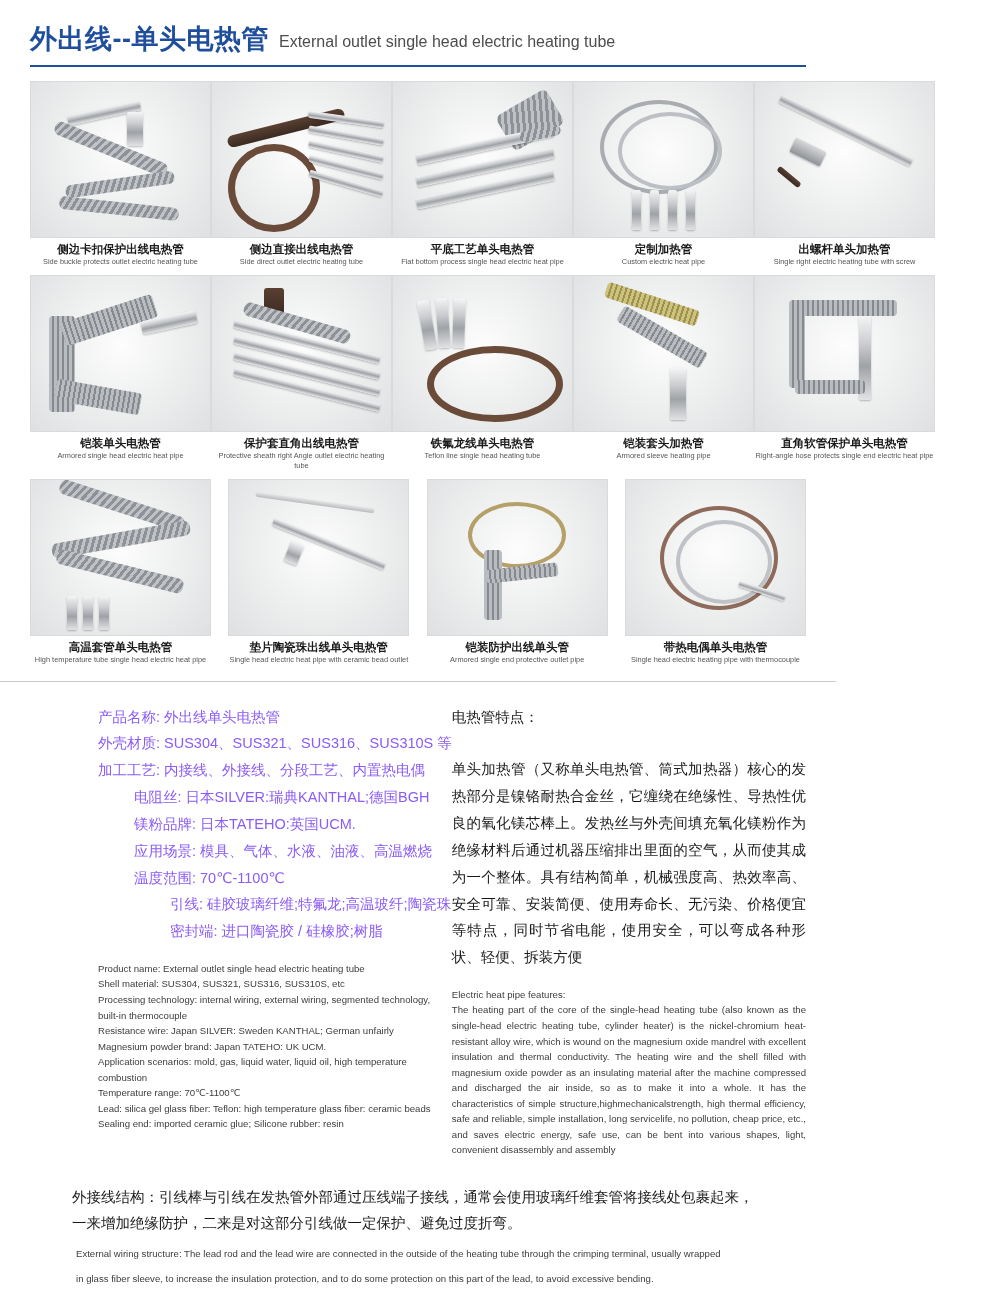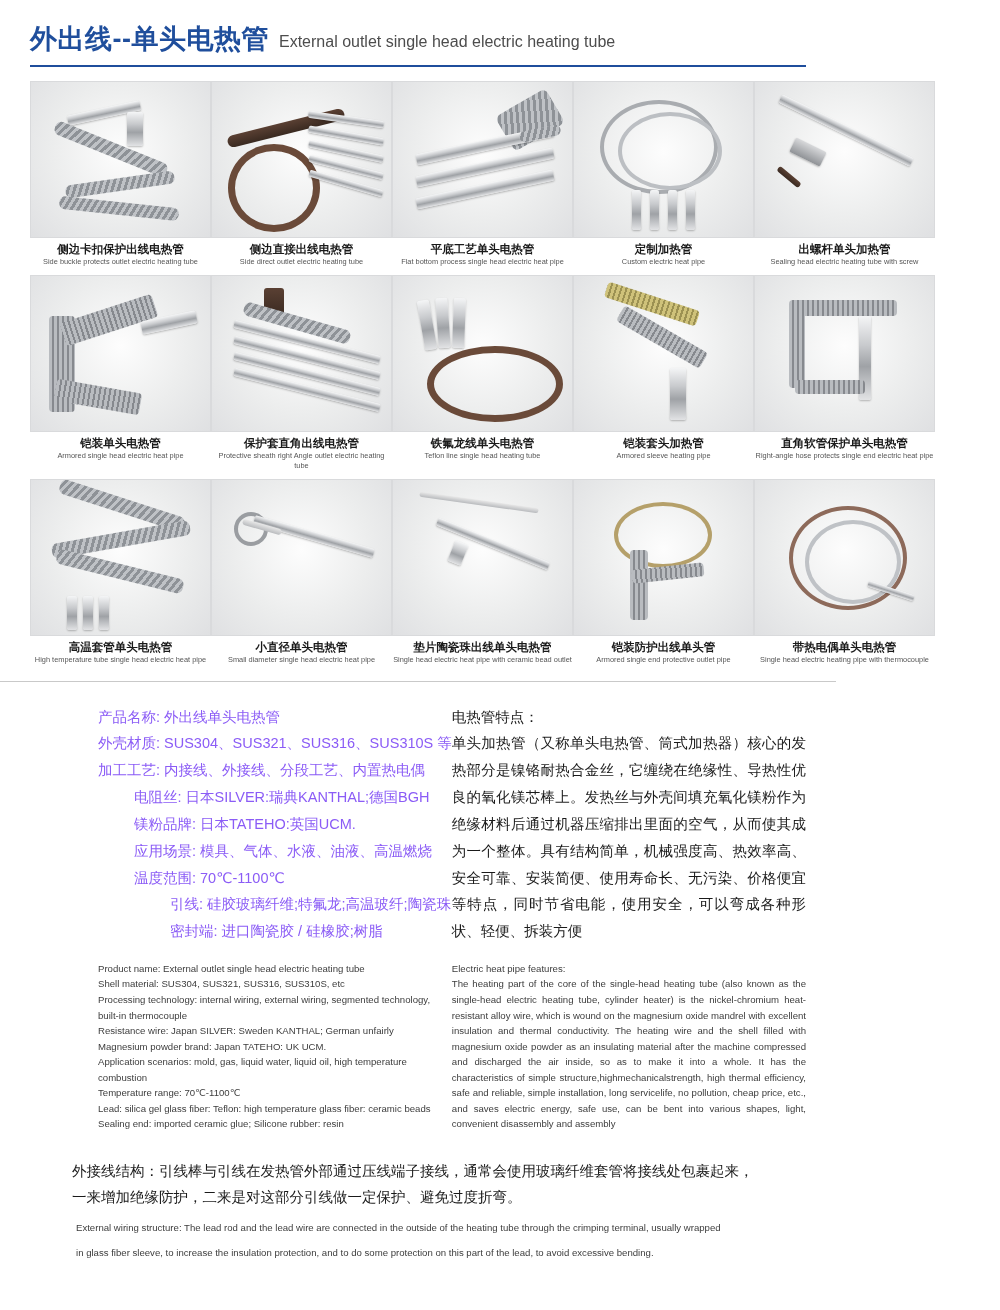--- a/index.html
+++ b/index.html
@@ -135,20 +135,21 @@
     font-size:14.5px;
     color:#1a1a1a;
     line-height:1.85;
     font-weight:normal;
   }
   .cn-para{
     font-size:14.5px;
     color:#1a1a1a;
     line-height:1.85;
     text-align:justify;
+    margin-top:26px;
   }
   .en-block{margin-top:16px;}
   .en-line{
     font-size:9.6px;
     color:#3d3d3d;
     line-height:1.62;
   }
   .en-para{
     font-size:9.6px;
     color:#3d3d3d;
@@ -253,21 +254,21 @@
 
       <div class="cell">
         <div class="photo">
           <div class="bg-soft"></div>
           <div class="ph rod" style="left:18px;top:44px;width:146px;height:9px;transform:rotate(26deg);"></div>
           <div class="ph rod" style="left:36px;top:62px;width:34px;height:16px;transform:rotate(26deg);background:linear-gradient(180deg,#d8d9db,#8f9296);"></div>
           <div class="ph wire-dark" style="left:20px;top:92px;width:28px;height:6px;transform:rotate(40deg);"></div>
         </div>
         <div class="caption">
           <div class="cap-cn">出螺杆单头加热管</div>
-          <div class="cap-en">Sealing head electric heating tube with screw</div>
+          <div class="cap-en">Single right electric heating tube with screw</div>
         </div>
       </div>
     </div>
 
     <div class="grid-row">
       <div class="cell">
         <div class="photo">
           <div class="bg-soft"></div>
           <div class="ph coil" style="left:18px;top:40px;width:26px;height:96px;"></div>
           <div class="ph coil" style="left:30px;top:32px;width:96px;height:24px;transform:rotate(-18deg);"></div>
@@ -348,32 +349,20 @@
           <div class="ph rod" style="left:36px;top:116px;width:10px;height:34px;"></div>
           <div class="ph rod" style="left:52px;top:116px;width:10px;height:34px;"></div>
           <div class="ph rod" style="left:68px;top:116px;width:10px;height:34px;"></div>
         </div>
         <div class="caption">
           <div class="cap-cn">高温套管单头电热管</div>
           <div class="cap-en">High temperature tube single head electric heat pipe</div>
         </div>
       </div>
 
-      <div class="cell">
-        <div class="photo">
-          <div class="bg-soft"></div>
-          <div class="ph ring-thin" style="left:22px;top:32px;width:26px;height:26px;"></div>
-          <div class="ph rod" style="left:40px;top:52px;width:124px;height:9px;transform:rotate(16deg);"></div>
-          <div class="ph wire-white" style="left:30px;top:44px;width:40px;height:6px;transform:rotate(16deg);"></div>
-        </div>
-        <div class="caption">
-          <div class="cap-cn">小直径单头电热管</div>
-          <div class="cap-en">Small diameter single head electric heat pipe</div>
-        </div>
-      </div>
 
       <div class="cell">
         <div class="photo">
           <div class="bg-soft"></div>
           <div class="ph wire-white" style="left:26px;top:20px;width:120px;height:5px;transform:rotate(8deg);"></div>
           <div class="ph rod" style="left:40px;top:60px;width:120px;height:8px;transform:rotate(22deg);"></div>
           <div class="ph rod" style="left:58px;top:62px;width:14px;height:22px;transform:rotate(22deg);"></div>
         </div>
         <div class="caption">
           <div class="cap-cn">垫片陶瓷珠出线单头电热管</div>

